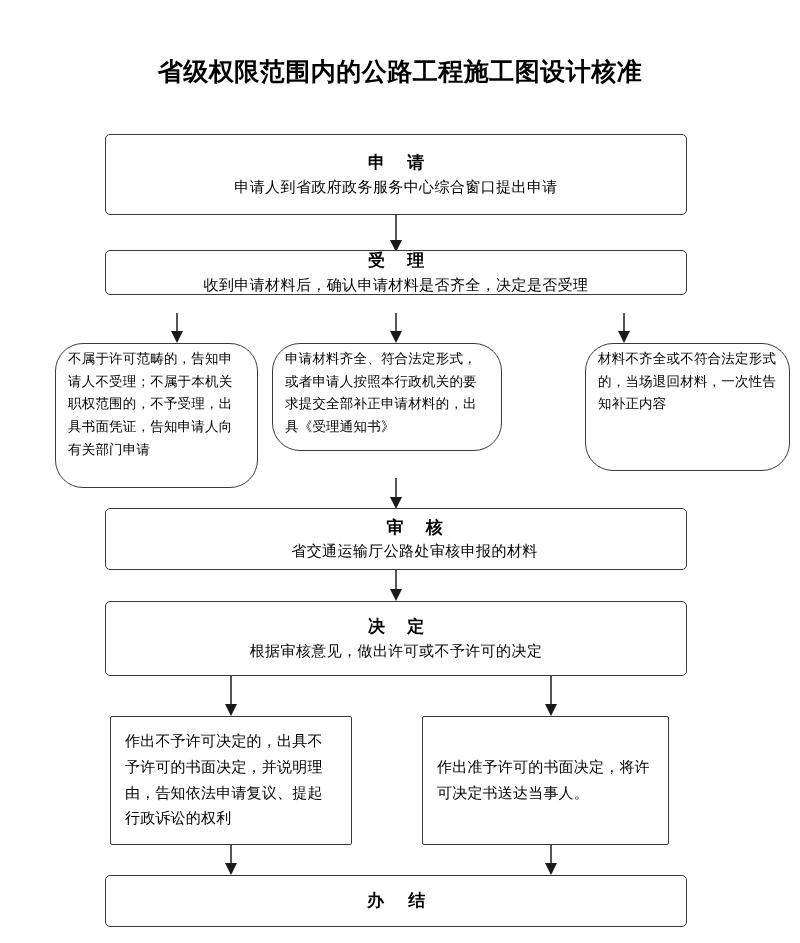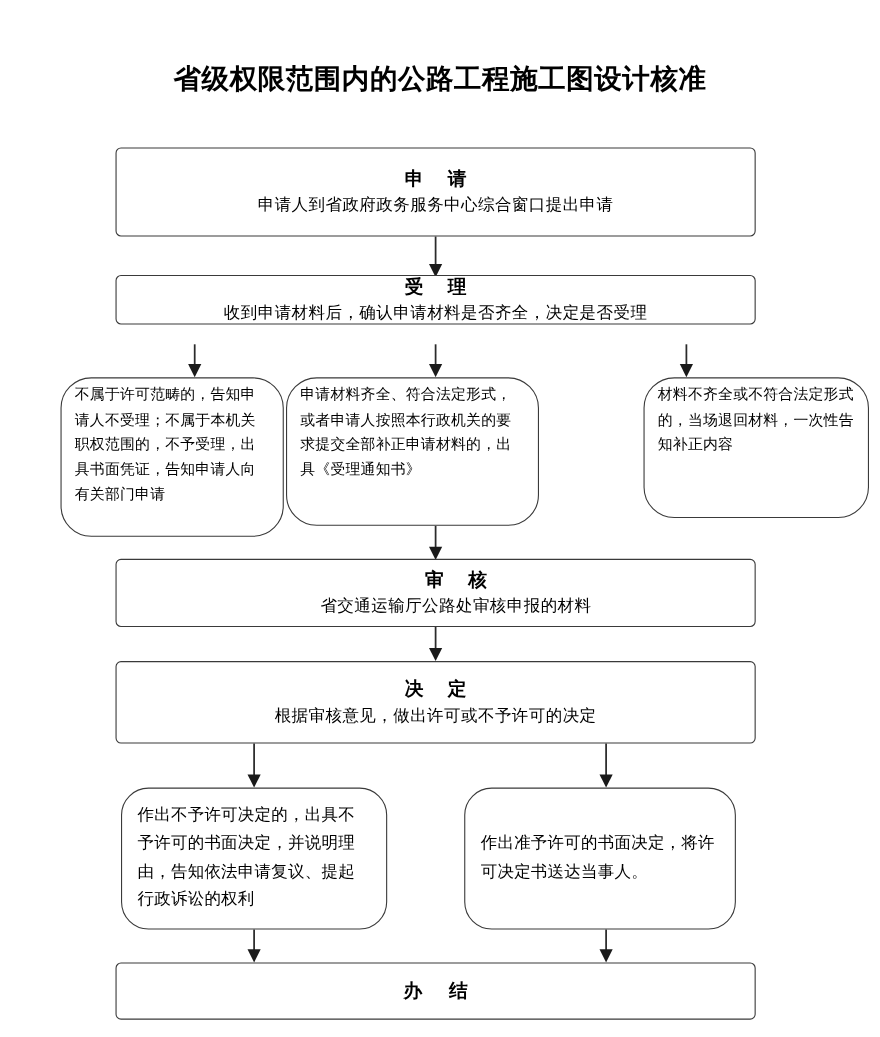--- a/index.html
+++ b/index.html
@@ -65,21 +65,21 @@
     align-items: flex-start;
     justify-content: flex-start;
   }
   .node.branch .node-body {
     font-size: 13.5px;
     line-height: 1.68;
     text-align: left;
     letter-spacing: 0.2px;
   }
   .node.decision-branch {
-    border-radius: 25px;
+    border-radius: 2px;
     padding: 6px 14px;
     align-items: flex-start;
     justify-content: center;
   }
   .node.decision-branch .node-body {
     font-size: 15px;
     line-height: 1.72;
     text-align: left;
     letter-spacing: 0.2px;
   }
@@ -165,21 +165,21 @@
 
   <div class="node" style="left:105px; top:250px; width:582px; height:45px;">
     <div class="node-heading">受 理</div>
     <div class="node-body">收到申请材料后，确认申请材料是否齐全，决定是否受理</div>
   </div>
 
   <div class="node branch" style="left:55px; top:343px; width:203px; height:145px;">
     <div class="node-body">不属于许可范畴的，告知申请人不受理；不属于本机关职权范围的，不予受理，出具书面凭证，告知申请人向有关部门申请</div>
   </div>
 
-  <div class="node branch" style="left:260px; top:343px; width:230px; height:135px;">
+  <div class="node branch" style="left:272px; top:343px; width:230px; height:108px;">
     <div class="node-body">申请材料齐全、符合法定形式，或者申请人按照本行政机关的要求提交全部补正申请材料的，出具《受理通知书》</div>
   </div>
 
   <div class="node branch" style="left:541px; top:343px; width:205px; height:128px;margin-left:44px;">
     <div class="node-body">材料不齐全或不符合法定形式的，当场退回材料，一次性告知补正内容</div>
   </div>
 
   <div class="node" style="left:105px; top:508px; width:582px; height:62px;padding-left:47px;">
     <div class="node-heading">审 核</div>
     <div class="node-body">省交通运输厅公路处审核申报的材料</div>

